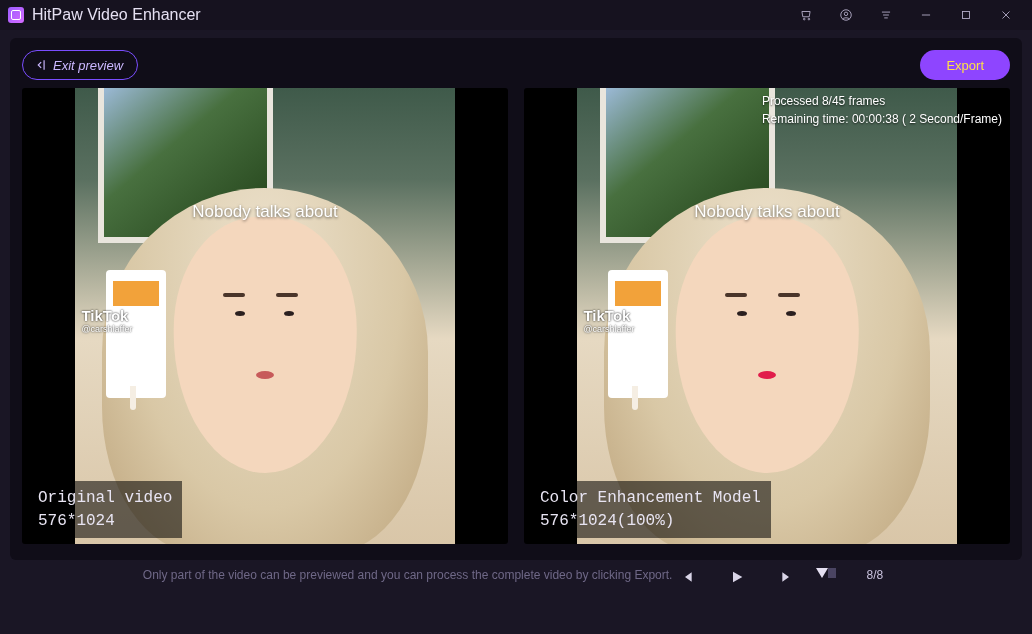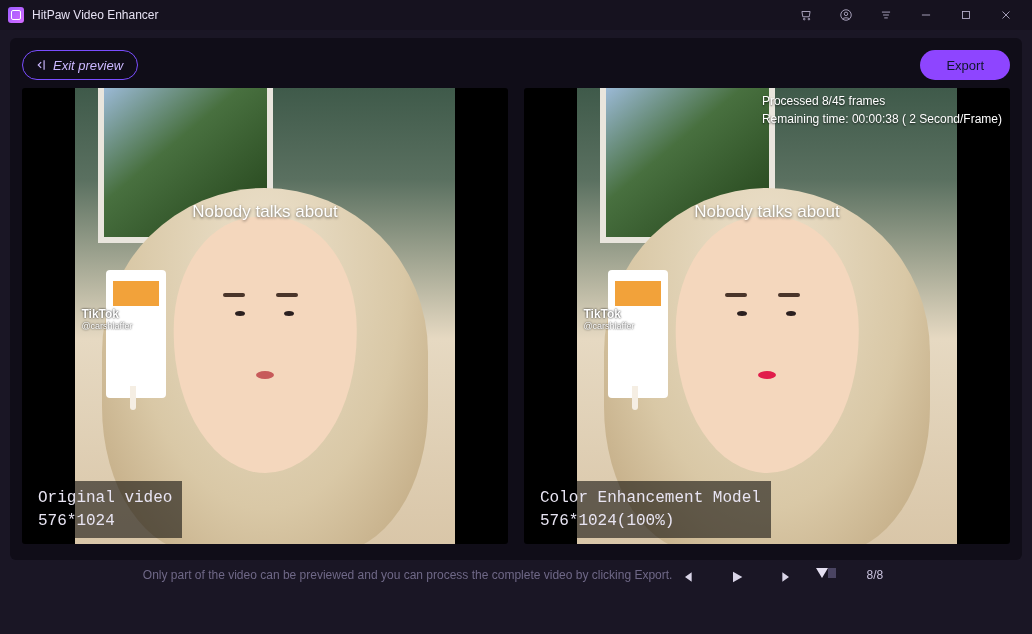--- a/index.html
+++ b/index.html
@@ -22,21 +22,21 @@
   .titlebar .logo {
     width: 16px; height: 16px;
     background: linear-gradient(135deg,#9b5cff,#d66bff);
     border-radius: 3px;
     margin-right: 8px;
     position: relative;
   }
   .titlebar .logo::after{
     content:""; position:absolute; inset:3px; border:1.5px solid #fff; border-radius:2px;
   }
-  .titlebar .title { font-size: 12px; color: #e5e0f2; }
+  .titlebar .title { font-size: 16px; color: #e5e0f2; }
   .titlebar .spacer { flex: 1; }
   .titlebar .winicons { display: flex; gap: 20px; align-items: center; padding-right: 8px; }
   .titlebar .wicon { width: 20px; height: 20px; display:flex; align-items:center; justify-content:center; color:#b7b0cc; cursor:pointer; }
   .titlebar .wicon svg { width: 14px; height: 14px; stroke: currentColor; fill:none; stroke-width:1.5; }
   .content {
     position: absolute; top: 38px; left: 10px; right: 10px; bottom: 74px;
     background: #100d18;
     border-radius: 6px;
     padding: 12px;
   }
@@ -48,21 +48,21 @@
     height: 30px;
     padding: 0 14px 0 10px;
     border-radius: 16px;
     font-size: 13px;
     display:flex; align-items:center; gap:6px;
     cursor:pointer;
     font-style:italic;
   }
   .btn-export {
     background:#8e45ff;
-    color:#0f172a; border:none;
+    color:#fde047; border:none;
     height: 30px; padding:0 26px;
     border-radius:16px; font-size:13px;
     cursor:pointer;
   }
   .panes {
     display:flex; gap:16px;
     height: calc(100% - 42px);
   }
   .pane {
     flex:1;
@@ -105,21 +105,21 @@
   .tube {
     position:absolute; top:40%; left:8%; width:16%; height:28%;
     background:#fff; border-radius:4px; z-index:4;
   }
   .tube::before{content:""; position:absolute; top:8%; left:12%; width:76%; height:20%; background:#f2a23a;}
   .tube::after{content:""; position:absolute; bottom:-12px; left:40%; width:6px; height:24px; background:#f5eee3; border-radius:0 0 3px 3px;}
   .tiktok {
     position:absolute; left:6px; top:48%; color:#fff; font-size:9px; z-index:5;
     text-shadow:0 0 2px #000;
   }
-  .tiktok .tt{ font-size:12px; font-weight:700;}
+  .tiktok .tt{ font-size:15px; font-weight:700;}
   .caption-over {
     position:absolute; top:25%; left:50%; transform:translateX(-50%);
     color:#fff; font-size:17px; font-weight:500; z-index:5;
     text-shadow:0 1px 3px rgba(0,0,0,.6);
     white-space:nowrap;
   }
   .pane-label {
     position:absolute; left:6px; bottom:6px;
     background:rgba(0,0,0,.55);
     padding:6px 10px; font-size:16px; color:#e8e4f2;

